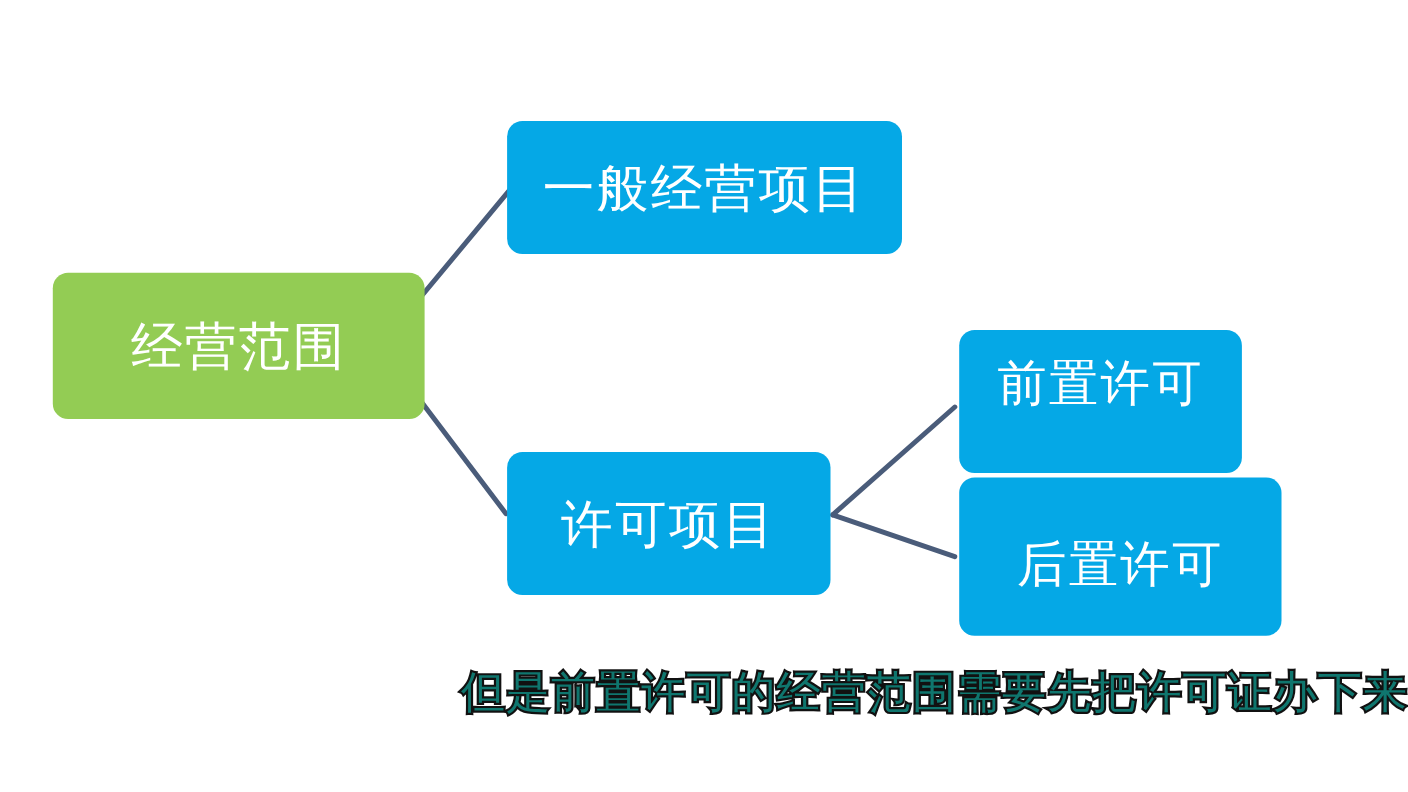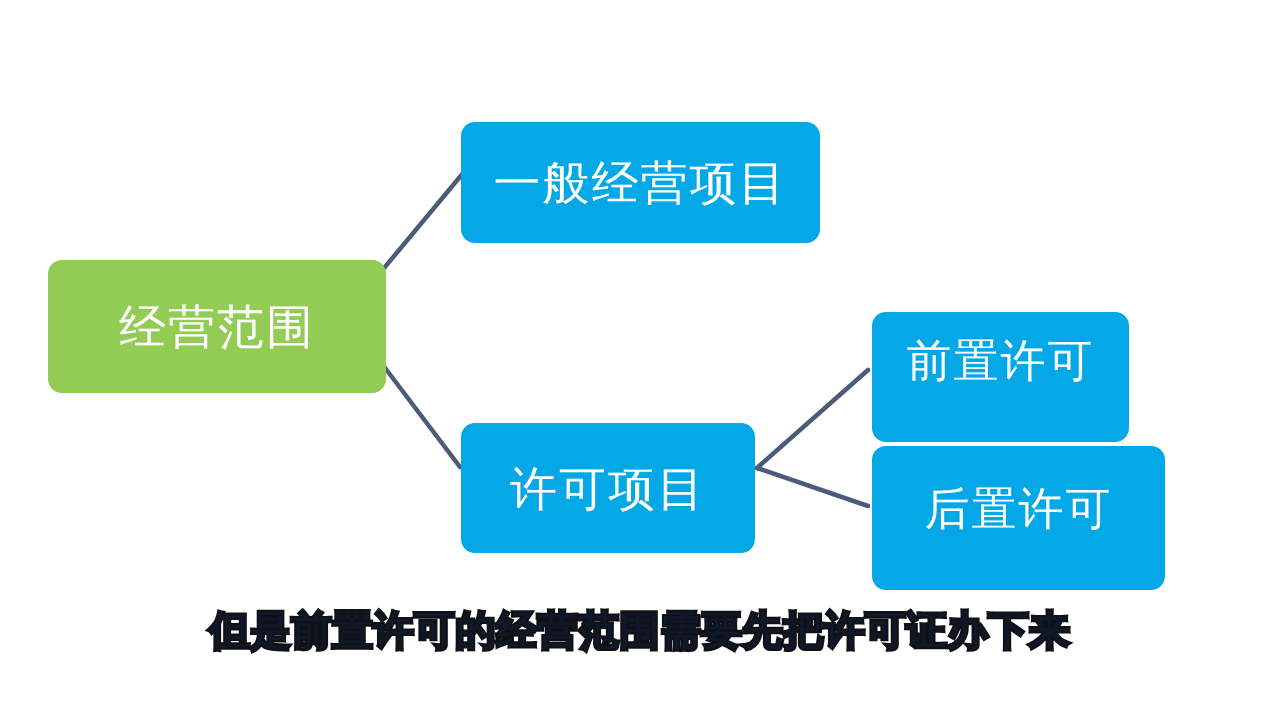--- a/index.html
+++ b/index.html
@@ -33,21 +33,20 @@
     position: absolute;
     display: flex;
     align-items: center;
     justify-content: center;
     box-sizing: border-box;
     border-radius: 14px;
     color: #ffffff;
     letter-spacing: 2px;
     white-space: nowrap;
     text-rendering: optimizeLegibility;
-    margin-top: 12px;
   }
   .node-label {
     display: block;
     line-height: 1;
     font-weight: 400;
   }
 
   .node.green {
     background: #93cc54;
     left: 48px;
@@ -87,34 +86,34 @@
     padding-top: 26px;
   }
 
   .node.n-post {
     left: 872px;
     top: 434px;
     width: 293px;
     height: 144px;
     font-size: 45px;
     align-items: flex-start;
-    padding-top: 40px;
+    padding-top: 56px;
   }
 
   
   #caption {
     position: absolute;
     left: 0;
     top: 608px;
     width: 1280px;
-    text-align: center;
+    text-align: right;
     font-size: 40px;
-    font-weight: bold;
+    font-weight: normal;
     letter-spacing: 1px;
-    color: #0f172a;
+    color: #0f766e;
     -webkit-text-stroke: 4px #111111;
     paint-order: stroke fill;
     white-space: nowrap;
   }
   #caption .cap-text {
     display: inline-block;
     line-height: 1.1;
   }
 </style>
 </head>

